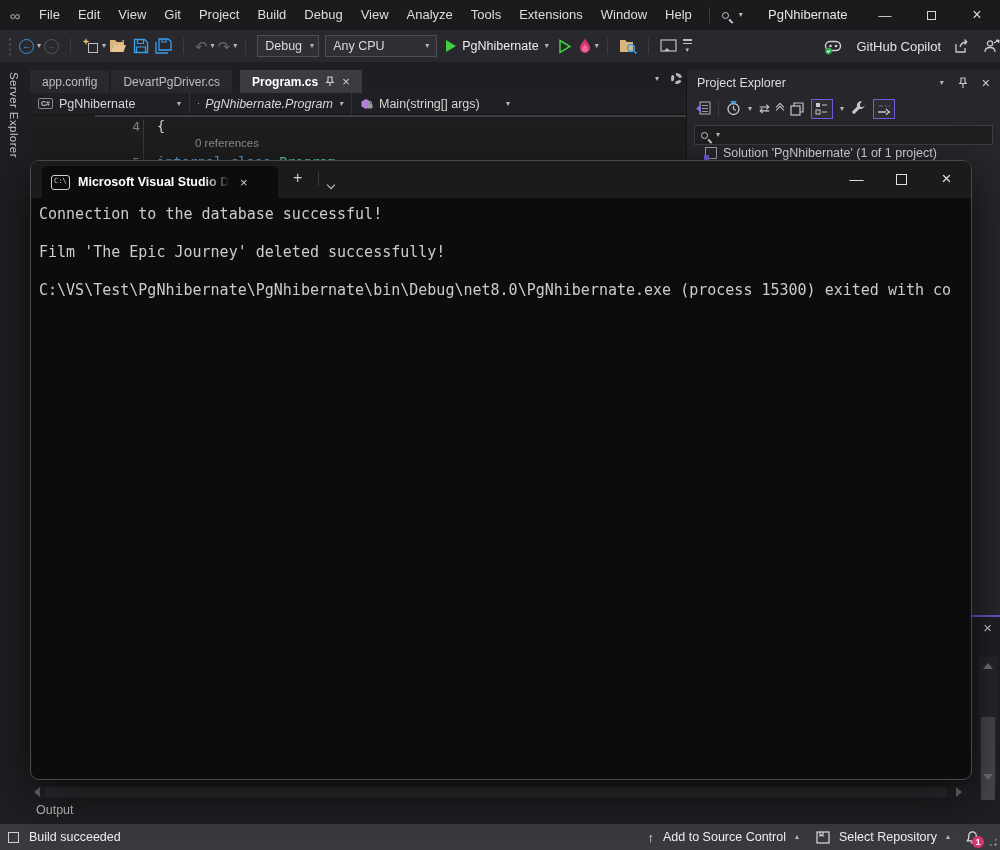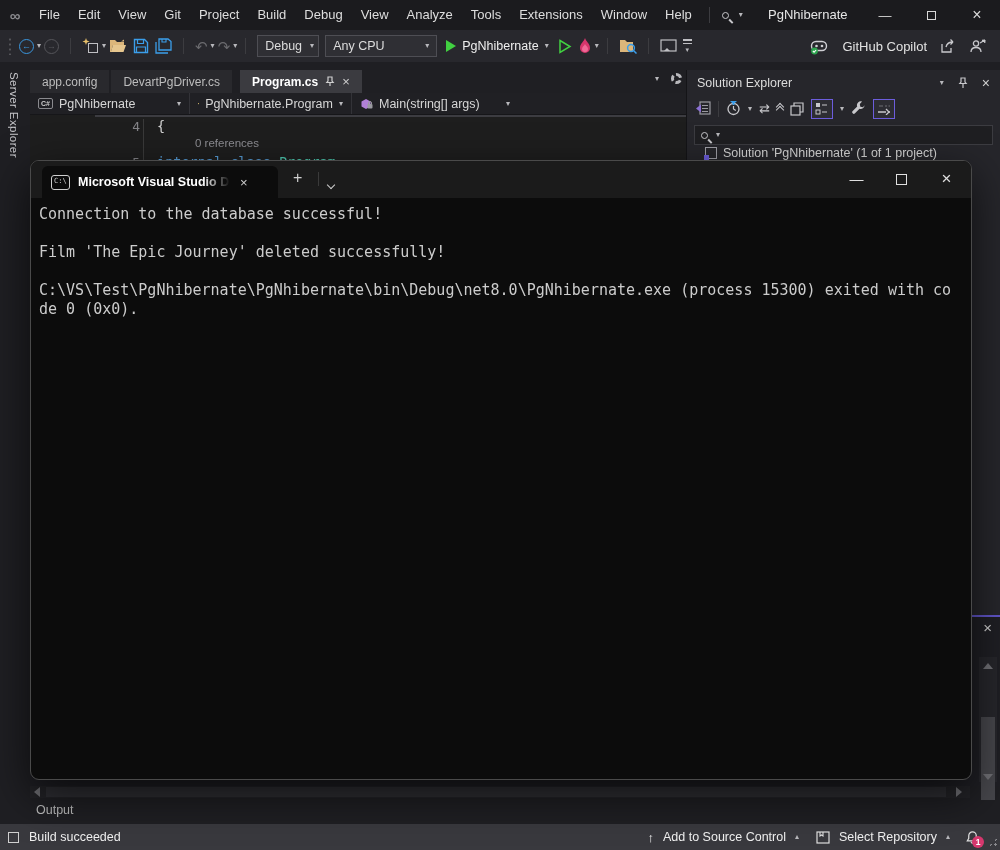--- a/index.html
+++ b/index.html
@@ -29,40 +29,40 @@
   .circ.back{border:1.5px solid #3a96dd;color:#3a96dd;}
   .circ.fwd{border:1.5px solid #55555a;color:#55555a;}
   .arrglyph{font-size:15px;color:#6a6a6e;line-height:1;}
   .dd{height:22px;background:#2f2f34;border:1px solid #4e4e54;display:flex;align-items:center;padding:0 7px;font-size:12.5px;color:#dcdcdc;margin:0 3px;}
   .dd .caret{margin-left:auto;padding-left:8px;}
   .playtri{width:0;height:0;border-left:10px solid #41d041;border-top:6px solid transparent;border-bottom:6px solid transparent;display:inline-block;}
   .runbtn{display:flex;align-items:center;gap:6px;padding:0 6px;height:24px;}
   .runbtn .lbl{font-size:12.5px;color:#eee;}
   .bars2{display:inline-flex;flex-direction:column;gap:2px;align-items:center;}
   .bars2 i{display:block;width:9px;height:1.5px;background:#c0c0c4;}
-  .copilot-area{margin-left:auto;display:flex;align-items:center;gap:13px;padding-right:14px;}
+  .copilot-area{margin-left:auto;display:flex;align-items:center;gap:13px;padding-right:0;}
   .copilot-area .lbl{font-size:13px;color:#e2e2e2;}
 
   
   .leftstrip{position:absolute;left:0;top:62px;width:30px;height:740px;background:#1f1f23;}
   .vtext{position:absolute;left:8px;top:10px;writing-mode:vertical-rl;font-size:11.5px;color:#c4c4c8;letter-spacing:.4px;}
 
   
   .tabwell{position:absolute;left:30px;top:70px;width:656px;height:23px;background:#1f1f23;display:flex;align-items:flex-end;}
   .tab{height:23px;display:flex;align-items:center;padding:0 12px;font-size:12px;color:#bdbdbd;background:#29292d;margin-right:2px;}
   .tab.active{background:#3b3b40;color:#fff;font-weight:bold;gap:7px;}
   .tab .x{font-size:13px;color:#d0d0d0;font-weight:normal;}
   .tabwell-icons{position:absolute;right:4px;top:3px;display:flex;gap:12px;align-items:center;}
   .gear{width:11px;height:11px;border-radius:50%;border:3px dashed #b8b8bc;}
 
   
   .breadcrumb{position:absolute;left:30px;top:93px;width:656px;height:22px;background:#202024;border-bottom:1px solid #161619;display:flex;}
   .bc-sec{display:flex;align-items:center;gap:6px;padding:0 8px;border-right:1px solid #333338;font-size:12.5px;color:#d6d6d6;}
   .bc-sec .caret{margin-left:auto;}
-  .bc1{width:160px;} .bc2{width:162px;} .bc3{width:166px;}
+  .bc1{width:160px;} .bc2{width:162px;font-style:italic;} .bc3{width:166px;}
   .csbadge{font-size:7px;font-weight:bold;color:#cfcfcf;border:1px solid #8a8a8e;padding:1px 2px;border-radius:2px;line-height:1;}
 
   
   .editor{position:absolute;left:30px;top:115px;width:656px;height:500px;background:#1e1e1e;font-family:"DejaVu Sans Mono",monospace;}
   .ed-band{position:absolute;left:65px;top:0;width:591px;height:2px;background:#3c3c41;}
   .ed-num{position:absolute;width:22px;text-align:right;color:#848488;font-size:13px;}
   .ed-guide{position:absolute;left:113px;top:4px;height:60px;border-left:1px solid #3a3a3a;}
   .ed-code{position:absolute;font-size:13.5px;color:#d4d4d4;}
   .codelens{position:absolute;left:165px;top:22px;font-size:11.5px;color:#8e8e93;font-family:"Liberation Sans",sans-serif;}
   .kw{color:#569cd6;} .typ{color:#4ec9b0;}
@@ -336,21 +336,21 @@
     <span class="ed-num" style="left:88px;top:4px;">4</span>
     <span class="ed-guide"></span>
     <span class="ed-code" style="left:127px;top:3px;">{</span>
     <span class="codelens">0 references</span>
     <span class="ed-num" style="left:88px;top:40px;">5</span>
     <span class="ed-code" style="left:127px;top:39px;"><span class="kw">internal class </span><span class="typ">Program</span></span>
   </div>
 
   <div class="solexp">
     <div class="se-header">
-      <span class="ttl">Solution Explorer</span>
+      <span class="ttl">Project Explorer</span>
       <span class="caret">▾</span>
       <svg width="10" height="12" viewBox="0 0 10 12">
           <path d="M3 1h4v4l1.2 1.5H1.8L3 5zM5 6.5V11" fill="none" stroke="#c8c8cc" stroke-width="1.2"></path>
         </svg>
       <span style="font-size:14px;color:#d0d0d0;">×</span>
     </div>
     <div class="se-toolbar">
       <svg width="16" height="15" viewBox="0 0 16 15">
           <rect x="5" y="1" width="10" height="12" fill="none" stroke="#9a9aa0" stroke-width="1.2"></rect>
           <path d="M1 7.5l5-4v8z" fill="#8a6fd4"></path>
@@ -463,17 +463,16 @@
           </span>
         <span class="c-btn" style="font-size:17px;">×</span>
       </div>
     </div>
     <div class="c-body">
       <div>Connection to the database successful!</div>
       <div></div>
       <div>Film 'The Epic Journey' deleted successfully!</div>
       <div></div>
       <div>C:\VS\Test\PgNhibernate\PgNhibernate\bin\Debug\net8.0\PgNhibernate.exe (process 15300) exited with co</div>
-      <div>de 0 (0x0).</div>
     </div>
   </div>
 
 </div>
 
 </body></html>

